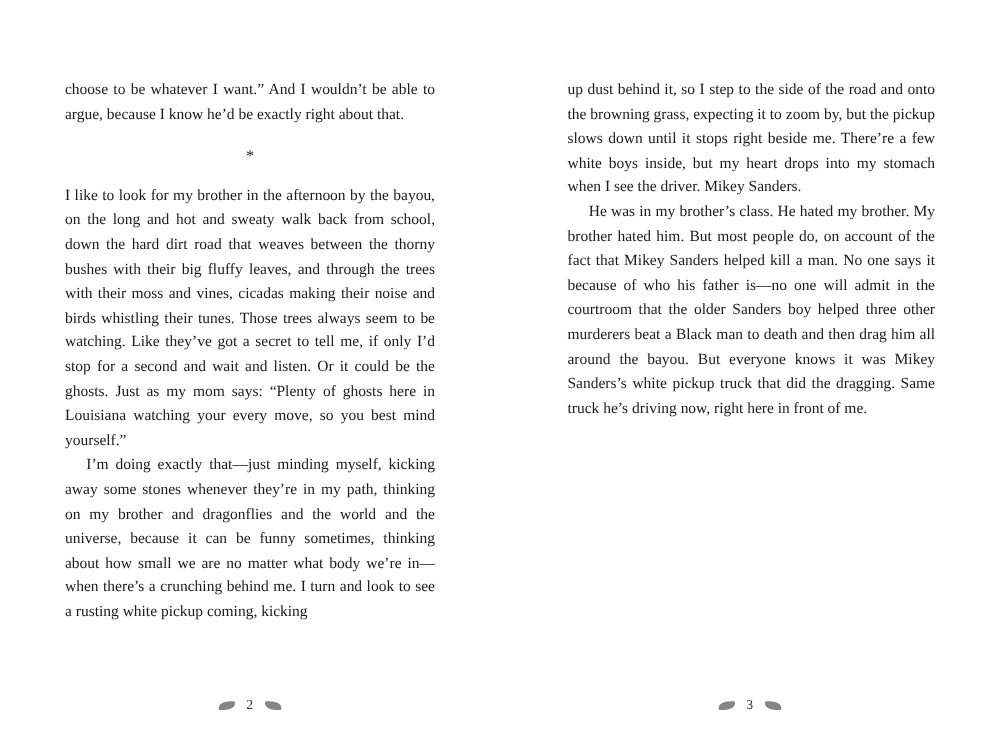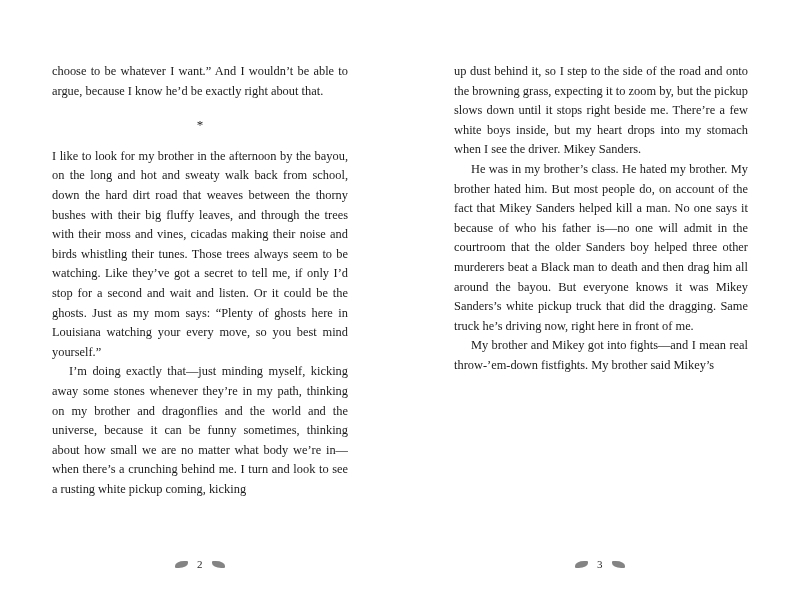--- a/index.html
+++ b/index.html
@@ -108,21 +108,20 @@
       <span class="leaf flip"></span>
     </div>
   </div>
 
   <div class="gutter"></div>
 
   <div class="page right">
     <div class="text-col">
       <p>up dust behind it, so I step to the side of the road and onto the browning grass, expecting it to zoom by, but the pickup slows down until it stops right beside me. There’re a few white boys inside, but my heart drops into my stomach when I see the driver. Mikey Sanders.</p>
       <p class="indent">He was in my brother’s class. He hated my brother. My brother hated him. But most people do, on account of the fact that Mikey Sanders helped kill a man. No one says it because of who his father is—no one will admit in the courtroom that the older Sanders boy helped three other murderers beat a Black man to death and then drag him all around the bayou. But everyone knows it was Mikey Sanders’s white pickup truck that did the dragging. Same truck he’s driving now, right here in front of me.</p>
-      <p class="indent">My brother and Mikey got into fights—and I mean real throw-’em-down fistfights. My brother said Mikey’s</p>
     </div>
     <div class="folio">
       <span class="leaf"></span>
       <span class="folio-num">3</span>
       <span class="leaf flip"></span>
     </div>
   </div>
 
 </div>
 

